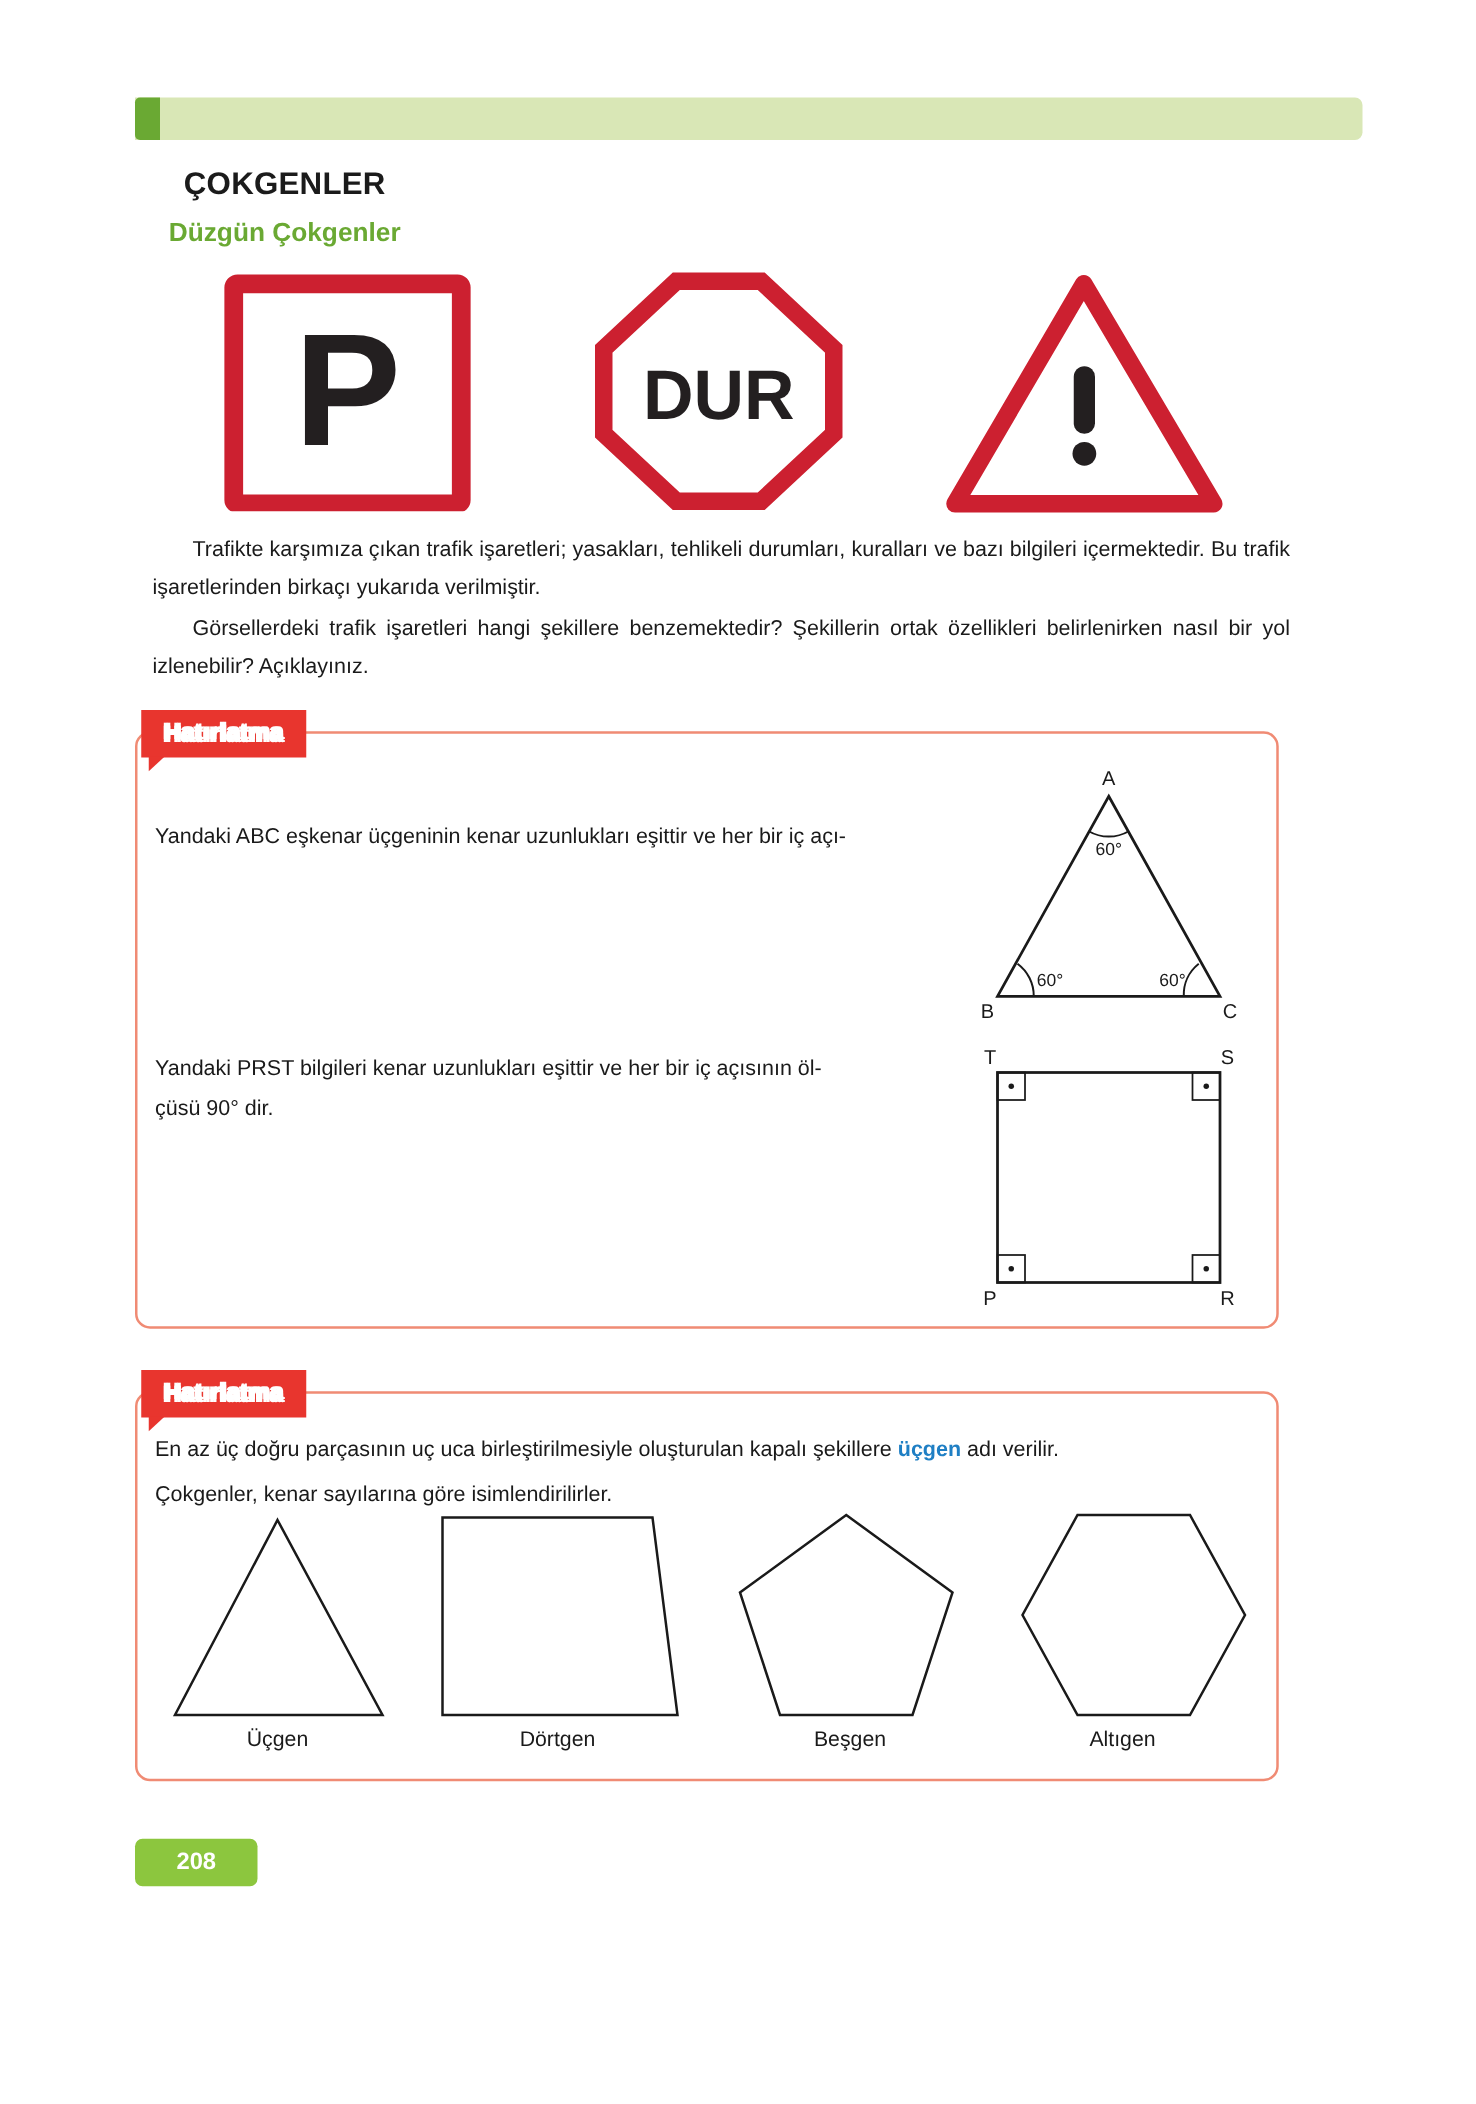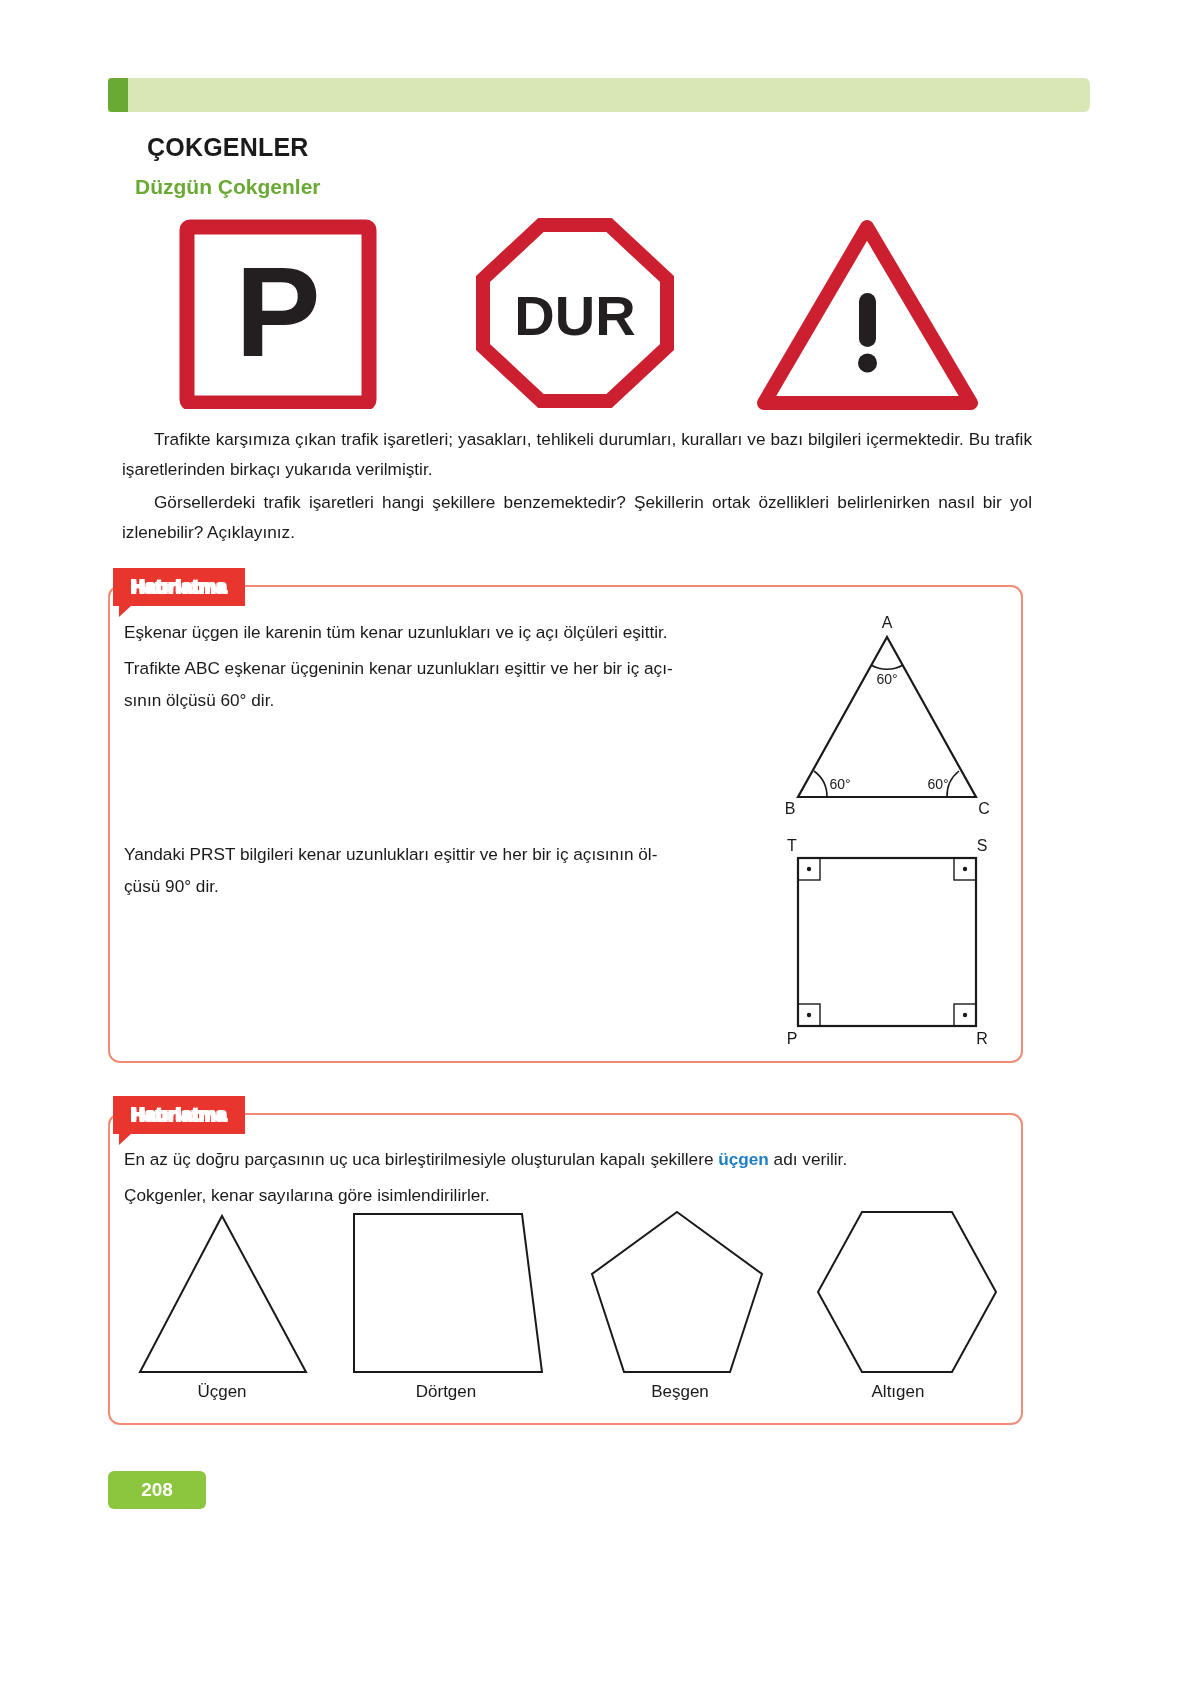--- a/index.html
+++ b/index.html
@@ -157,24 +157,22 @@
   </div>
 
   <div class="para" id="para1"><span class="indent"></span><span>Trafikte karşımıza çıkan trafik işaretleri; yasakları, tehlikeli durumları, kuralları ve bazı bilgileri içermektedir. Bu trafik işaretlerinden birkaçı yukarıda verilmiştir.</span></div>
   <div class="para" id="para2"><span class="indent"></span><span>Görsellerdeki trafik işaretleri hangi şekillere benzemektedir? Şekillerin ortak özellikleri belirlenirken nasıl bir yol izlenebilir? Açıklayınız.</span></div>
 
   <div class="rembox" id="rembox1"></div>
   <div class="remtab" id="remtab1">
     <span>Hatırlatma</span>
   </div>
 
-  <div class="boxtext" id="b1t1">Eşkenar üçgen ile karenin tüm kenar uzunlukları ve iç açı ölçüleri eşittir.</div>
   <div class="boxtext" id="b1t2">
-    <div>Trafikte ABC eşkenar üçgeninin kenar uzunlukları eşittir ve her bir iç açı-</div>
-    <div>sının ölçüsü 60° dir.</div>
+    <div>Yandaki ABC eşkenar üçgeninin kenar uzunlukları eşittir ve her bir iç açı-</div>
   </div>
   <div class="boxtext" id="b1t3">
     <div>Yandaki PRST bilgileri kenar uzunlukları eşittir ve her bir iç açısının öl-</div>
     <div>çüsü 90° dir.</div>
   </div>
 
   <svg class="fig" id="fig-triangle" width="250" height="215" viewBox="0 0 250 215">
     <polygon points="127,25 216,185 38,185" fill="none" stroke="#1a1a1a" stroke-width="2.2"></polygon>
     <path d="M 111,53 A 32 32 0 0 0 143,53" fill="none" stroke="#1a1a1a" stroke-width="1.6"></path>
     <path d="M 67,185 A 32 32 0 0 0 54,159" fill="none" stroke="#1a1a1a" stroke-width="1.6"></path>

